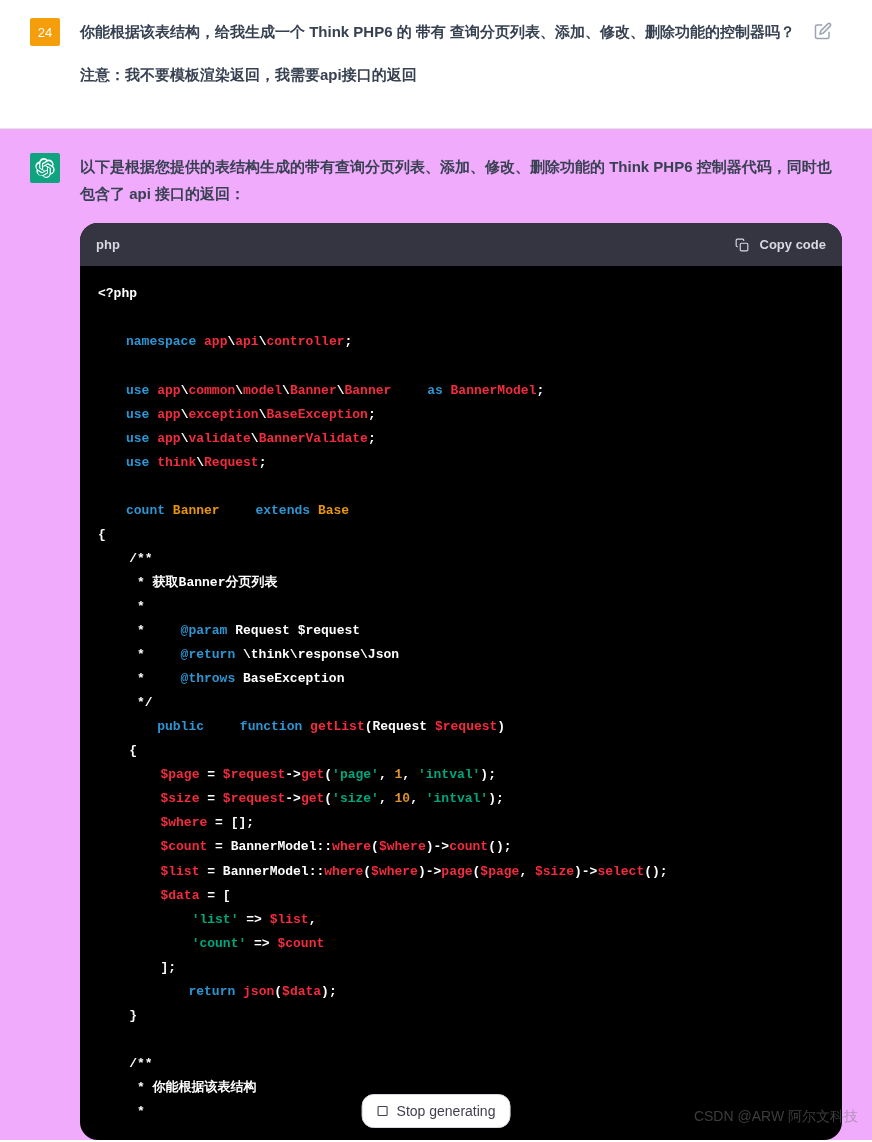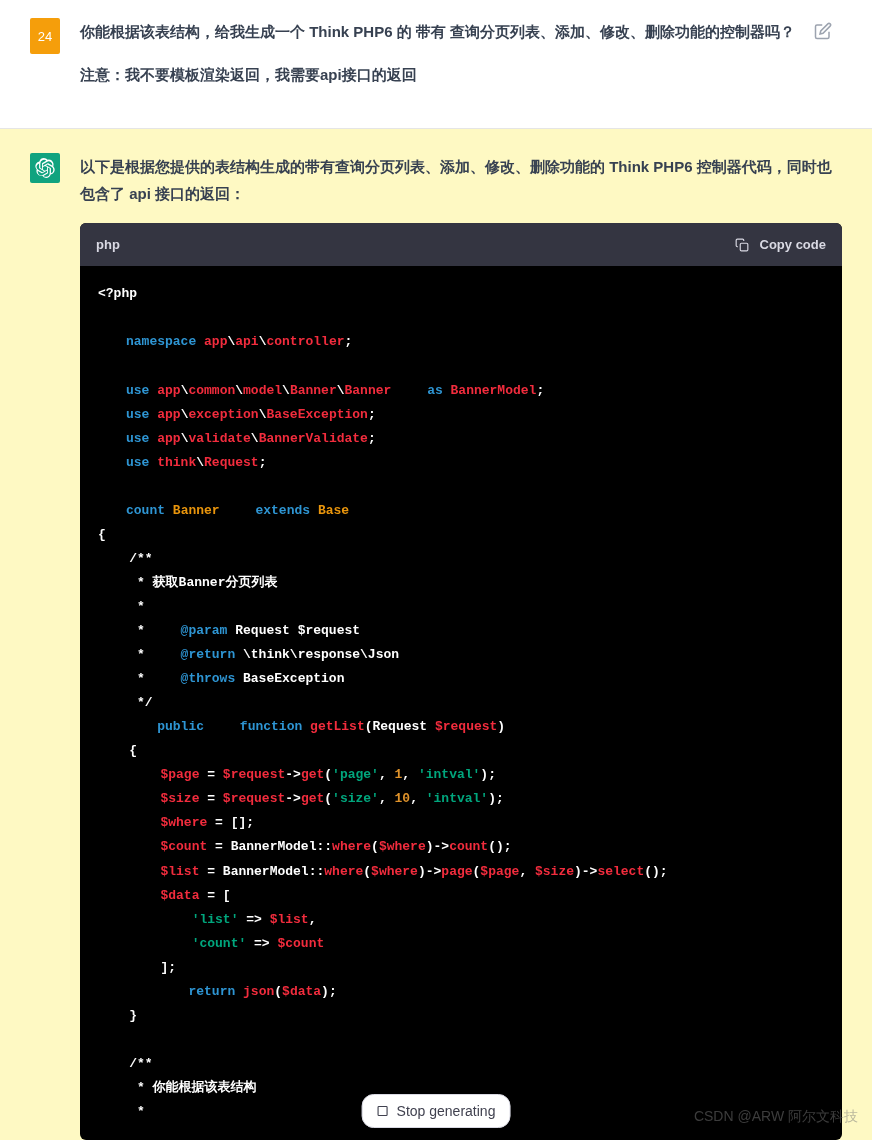--- a/index.html
+++ b/index.html
@@ -12,27 +12,27 @@
     .user-section {
       display: flex;
       padding: 18px 30px 24px 30px;
       background: #ffffff;
       gap: 20px;
       position: relative;
     }
     .ai-section {
       display: flex;
       padding: 24px 30px 0 30px;
-      background: #fef9c3;
+      background: #f0abfc;
       gap: 20px;
       border-top: 1px solid #e5e5e5;
     }
     .badge {
       width: 30px;
-      height: 36px;
+      height: 28px;
       background: #f59e0b;
       color: #fff;
       display: flex;
       align-items: center;
       justify-content: center;
       font-size: 13px;
       font-weight: 500;
       border-radius: 2px;
       flex-shrink: 0;
     }
@@ -56,21 +56,21 @@
     }
     .content p { margin-bottom: 16px; }
     .edit-icon {
       position: absolute;
       top: 22px;
       right: 40px;
       color: #9ca3af;
     }
     .code-block {
       background: #000000;
-      border-radius: 6px;
+      border-radius: 18px;
       overflow: hidden;
       margin-top: 12px;
     }
     .code-header {
       background: #343541;
       display: flex;
       justify-content: space-between;
       align-items: center;
       padding: 10px 16px;
       color: #d9d9e3;

